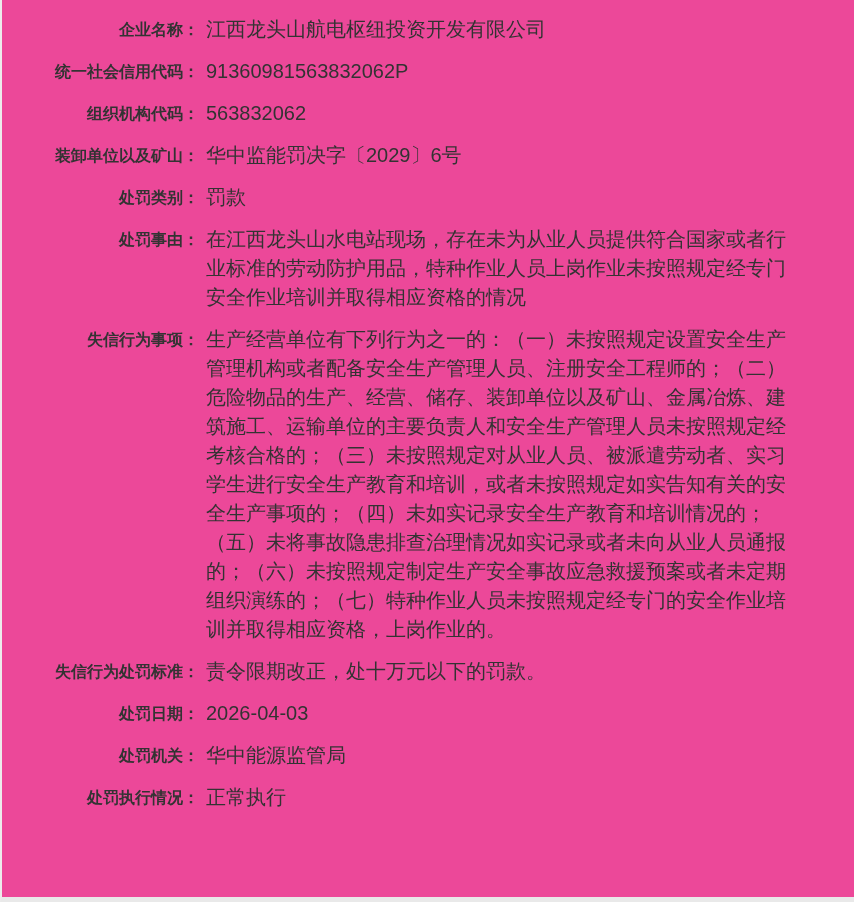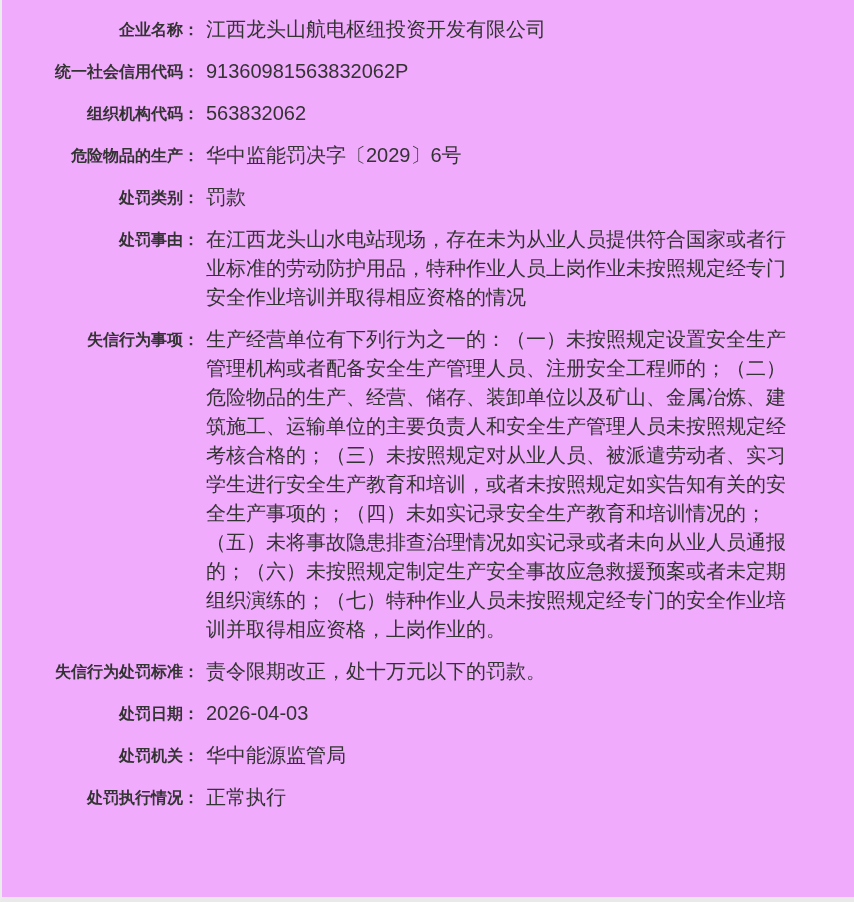--- a/index.html
+++ b/index.html
@@ -5,21 +5,21 @@
   html, body {
     margin: 0;
     padding: 0;
     background: #ffffff;
   }
   .page {
     position: relative;
     width: 854px;
     height: 902px;
     box-sizing: border-box;
-    background: #f0abfc;
+    background: #ec4899;
     font-family: "Liberation Sans", sans-serif;
     color: #333333;
     overflow: hidden;
     padding: 15px 50px 0 0;
     border-left: 2px solid #ececec;
     border-bottom: 5px solid #e9e9e9;
   }
   .row {
     display: grid;
     grid-template-columns: 197px 1fr;
@@ -56,21 +56,21 @@
     <div class="label">统一社会信用代码：</div>
     <div class="value">91360981563832062P</div>
   </div>
 
   <div class="row">
     <div class="label">组织机构代码：</div>
     <div class="value">563832062</div>
   </div>
 
   <div class="row">
-    <div class="label">危险物品的生产：</div>
+    <div class="label">装卸单位以及矿山：</div>
     <div class="value">华中监能罚决字〔2029〕6号</div>
   </div>
 
   <div class="row">
     <div class="label">处罚类别：</div>
     <div class="value">罚款</div>
   </div>
 
   <div class="row">
     <div class="label">处罚事由：</div>

